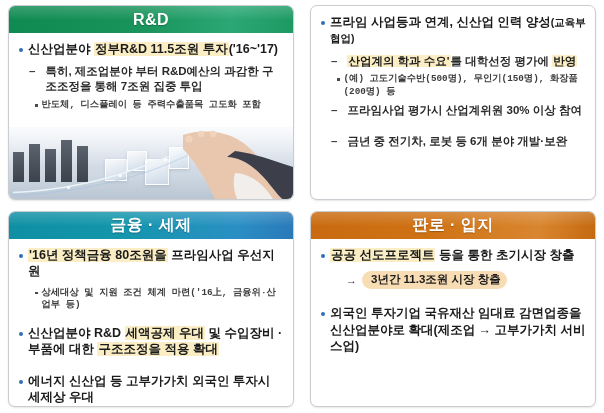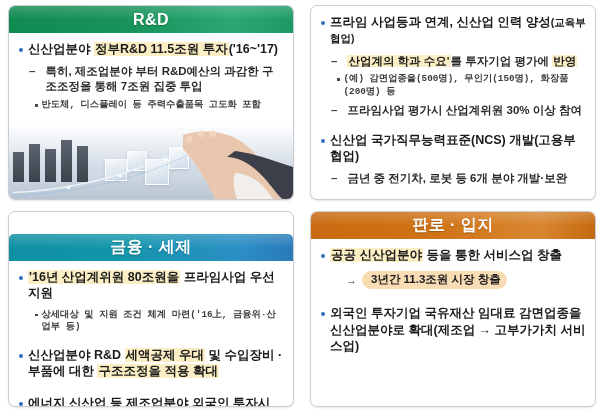--- a/index.html
+++ b/index.html
@@ -49,21 +49,21 @@
   .hdr::after {
     content: "";
     position: absolute;
     left: 0; right: 0; top: 0; height: 48%;
     background: linear-gradient(180deg, rgba(255,255,255,0.18), rgba(255,255,255,0.02));
     border-radius: 5px 5px 0 0;
     pointer-events: none;
   }
   .hdr-green-dark { background: linear-gradient(100deg, #0f8a50 0%, #18935a 45%, #2aa774 78%, #1d9a63 100%); }
   .hdr-green-bright { background: linear-gradient(100deg, #149c1f 0%, #16a526 45%, #2dbb38 78%, #17a425 100%); }
-  .hdr-teal { background: linear-gradient(100deg, #0f8fa3 0%, #1396ab 40%, #2b8fc4 80%, #2a79b8 100%); margin-top: 22px; }
+  .hdr-teal { background: linear-gradient(100deg, #0f8fa3 0%, #1396ab 40%, #2b8fc4 80%, #2a79b8 100%); }
   .hdr-orange { background: linear-gradient(100deg, #c96a10 0%, #cf7214 42%, #d98630 80%, #c4690f 100%); }
 
   .body {
     flex: 1;
     padding: 8px 9px 4px 9px;
     display: flex;
     flex-direction: column;
     position: relative;
   }
   .body.has-photo { padding-bottom: 0; }
@@ -241,92 +241,88 @@
     <div class="panel-inner">
       <div class="body">
 
         <div class="b1 line">
           <span class="dot"></span>
           <span class="b1-text"><span>프라임 사업등과 연계, 신산업 인력 양성</span><span style="font-size:10.5px">(교육부 협업)</span></span>
         </div>
 
         <div class="b2 line">
           <span class="dash">–</span>
-          <span class="b2-text"><mark class="hl">산업계의 학과 수요'</mark><span>를 투자기업 평가에 </span><mark class="hl">반영</mark></span>
+          <span class="b2-text"><mark class="hl">산업계의 학과 수요'</mark><span>를 대학선정 평가에 </span><mark class="hl">반영</mark></span>
         </div>
 
         <div class="b3 line">
           <span class="sdot"></span>
-          <span class="b3-text">(예) 감면업종을(500명), 무인기(150명), 화장품(200명) 등</span>
+          <span class="b3-text">(예) 고도기술수반(500명), 무인기(150명), 화장품(200명) 등</span>
         </div>
 
         <div class="b2 line">
           <span class="dash">–</span>
           <span class="b2-text">프라임사업 평가시 산업계위원 30% 이상 참여</span>
         </div>
 
         <div style="height:11px"></div>
 
-        <div class="b1 line">
-          <span class="dot"></span>
-          <span class="b1-text">신산업 국가직무능력표준(NCS) 개발(고용부 협업)</span>
-        </div>
 
         <div class="b2 line">
           <span class="dash">–</span>
           <span class="b2-text">금년 중 전기차, 로봇 등 6개 분야 개발·보완</span>
         </div>
 
         <div class="spacer"></div>
       </div>
     </div>
   </div>
 
   <div class="panel">
     <div class="panel-inner">
       <div class="hdr hdr-teal">금융 · 세제</div>
       <div class="body">
 
         <div class="b1 line">
           <span class="dot"></span>
-          <span class="b1-text"><mark class="hl">'16년 산업계위원 80조원을</mark><span> 프라임사업 우선지원</span></span>
+          <span class="b1-text"><mark class="hl">'16년 정책금융 80조원을</mark><span> 프라임사업 우선지원</span></span>
         </div>
 
         <div class="b3 line">
           <span class="sdot"></span>
           <span class="b3-text">상세대상 및 지원 조건 체계 마련('16上, 금융위·산업부 등)</span>
         </div>
 
         <div style="height:11px"></div>
 
         <div class="b1 line">
           <span class="dot"></span>
           <span class="b1-text"><span>신산업분야 R&amp;D </span><mark class="hl">세액공제 우대</mark><span> 및 수입장비 · 부품에 대한 </span><mark class="hl">구조조정을 적용 확대</mark></span>
         </div>
 
         <div style="height:11px"></div>
 
         <div class="b1 line">
           <span class="dot"></span>
-          <span class="b1-text">에너지 신산업 등 제조업분야 외국인 투자시 세제상 우대</span>
+          <span class="b1-text">에너지 신산업 등 고부가가치 외국인 투자시 세제상 우대</span>
         </div>
 
         <div class="spacer"></div>
       </div>
     </div>
   </div>
 
   <div class="panel">
     <div class="panel-inner">
       <div class="hdr hdr-orange">판로 · 입지</div>
       <div class="body">
 
         <div class="b1 line">
           <span class="dot"></span>
-          <span class="b1-text"><mark class="hl">공공 신산업분야</mark><span> 등을 통한 서비스업 창출</span></span>
+          <span class="b1-text"><mark class="hl">공공 선도프로젝트</mark><span> 등을 통한 초기시장 창출</span></span>
         </div>
 
 
         <div class="arrow-row">
           <span class="arw">→</span>
           <span class="pill">3년간 11.3조원 시장 창출</span>
         </div>
 
         <div style="height:13px"></div>
 

